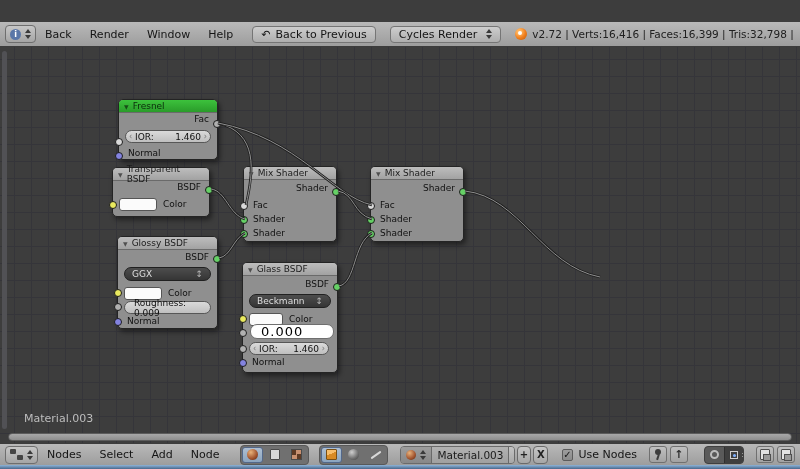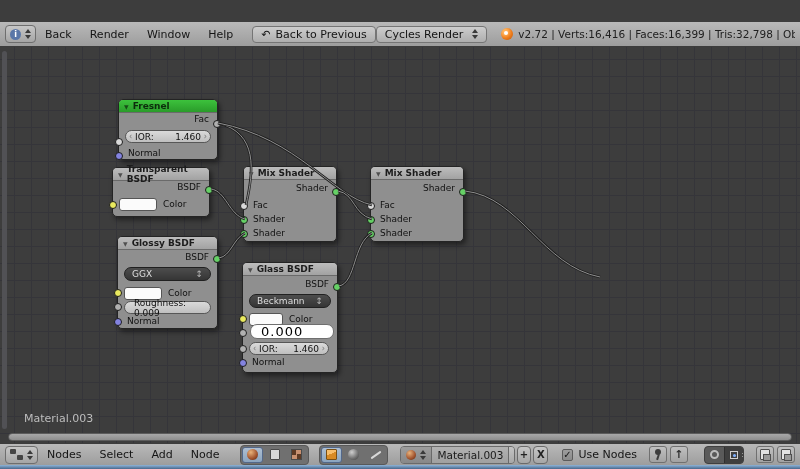--- a/index.html
+++ b/index.html
@@ -59,21 +59,21 @@
     background:linear-gradient(#a8a8a8,#8e8e8e); border:1px solid #5c5c5c; border-radius:4px; }
 
   svg#links { position:absolute; left:0; top:0; width:800px; height:396px; pointer-events:none; z-index:5; }
   .wo { fill:none; stroke:#1f1f1f; stroke-width:2.6; }
   .wc { fill:none; stroke:#8f8f8f; stroke-width:1; }
 
   .node { position:absolute; background:#8f8f8f; border:1px solid #242424; border-radius:5px;
     box-shadow:2px 3px 5px rgba(0,0,0,.45); font-size:9px; color:#111; z-index:1; }
   .nh { position:absolute; top:0; left:0; right:0; height:13px; border-radius:4px 4px 0 0;
     background:linear-gradient(#bdbdbd,#a2a2a2); border-bottom:1px solid #6a6a6a;
-    display:flex; align-items:center; gap:4px; padding:0 5px; font-size:9px; font-weight:bold; color:#1c1c1c; }
+    display:flex; align-items:center; gap:4px; padding:0 5px; font-size:9px; font-weight:normal; color:#1c1c1c; }
   .nh.green { background:linear-gradient(#3cc23c,#2a9c2a); color:#0c2c0c; }
   .nh.red { background:linear-gradient(#d83030,#ae1c1c); color:#2e0707; }
   .tri { font-size:6px; color:rgba(0,0,0,.55); }
   .nrow { position:absolute; left:0; right:0; height:13px; line-height:13px; }
   .nrow.out { text-align:right; padding-right:8px; }
   .nrow.in { text-align:left; padding-left:9px; }
   .crow { position:absolute; left:6px; display:flex; align-items:center; gap:6px; height:14px; }
   .swatch { width:38px; height:13px; background:#fbfbfb; border:1px solid #555; border-radius:3px; }
   .slider { position:absolute; height:13px; background:linear-gradient(#dadada,#bfbfbf);
     border:1px solid #575757; border-radius:7px; display:flex; align-items:center;
@@ -156,21 +156,21 @@
         </span>
     </span>
     <span class="menu">Back</span>
     <span class="menu">Render</span>
     <span class="menu">Window</span>
     <span class="menu">Help</span>
     <span class="hbtn" style="margin-left:10px">
       <span>↶</span>
       <span>Back to Previous</span>
     </span>
-    <span class="hbtn" style="width:112px; justify-content:space-between">
+    <span class="hbtn" style="margin-left:14px; width:112px; justify-content:space-between">
       <span>Cycles Render</span>
       <span class="stp">
           <i class="up"></i>
           <i class="dn"></i>
         </span>
     </span>
     <span id="stats">
       <span class="blogo" style="width:12px;height:12px"></span>
       <span>v2.72 | Verts:16,416 | Faces:16,399 | Tris:32,798 | Objects:1/8 | Lamps:0/0 | Mem:14.35M (4.1</span>
     </span>

